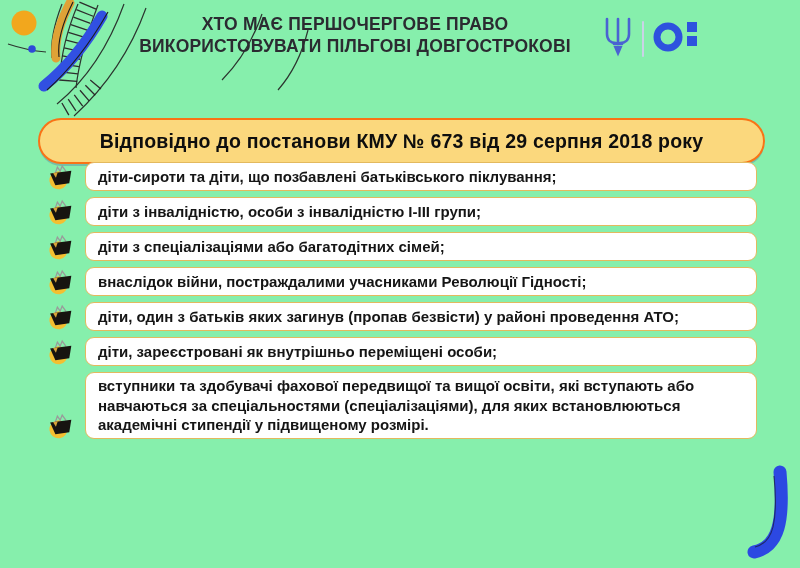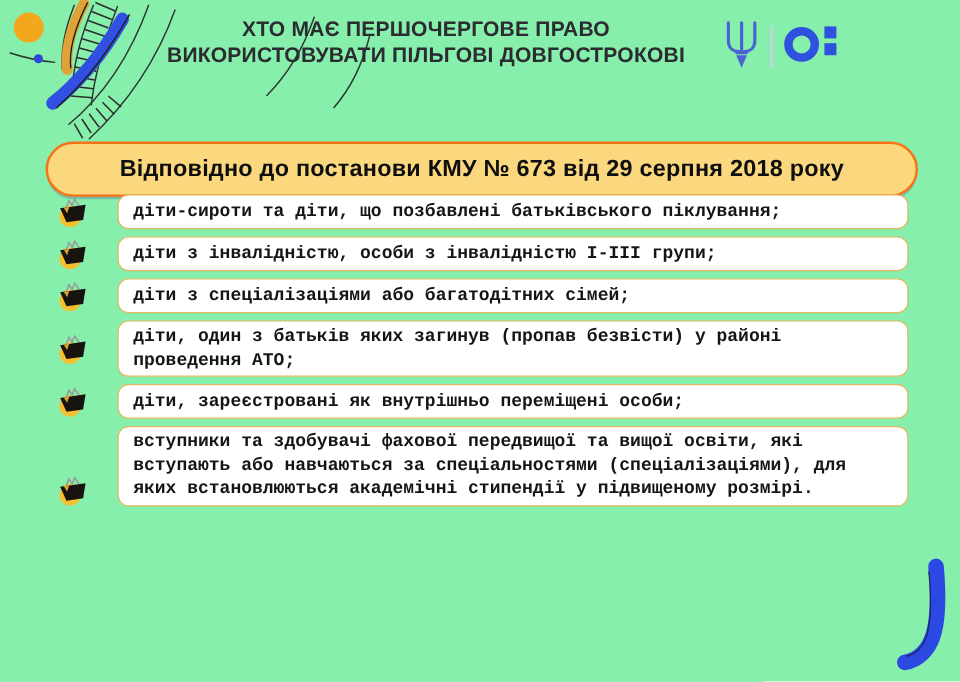--- a/index.html
+++ b/index.html
@@ -22,21 +22,21 @@
 
   
   .banner{position:absolute;left:38px;top:101px;width:727px;height:46px;box-sizing:border-box;
           background:#FBD87D;border:2px solid #f97316;border-radius:25px;
           display:flex;align-items:center;justify-content:center;
           font-size:19.5px;font-weight:bold;color:#0E0E0E;letter-spacing:.2px;
           box-shadow:0 3px 0 -1px rgba(90,100,160,.35);margin-top:17px;}
 
   
   .list{position:absolute;left:47px;top:162px;width:710px;display:flex;flex-direction:column;gap:6px;}
-  .row{display:flex;align-items:center;gap:24px;font-family:Liberation Mono, monospace;}
+  .row{display:flex;align-items:center;gap:11px;}
   .row.last{align-items:flex-end;}
   .clip{width:27px;height:26px;flex:0 0 27px;}
   .box{flex:1;min-height:29px;background:#fff;border:1.5px solid #E3B95E;border-radius:9px;
        display:flex;align-items:center;padding:3px 12px;box-sizing:border-box;
        font-size:15px;font-weight:bold;color:#151515;line-height:19.5px;}
 </style>
 </head>
 <body>
 
 <div class="page">
@@ -130,20 +130,34 @@
           <polygon points="3.2,8.2 24.6,8.2 20.8,20.4 6.8,20.4" fill="#171410"></polygon>
           <polygon points="6.2,8.2 10.8,8.2 8.4,13" fill="#D9A43A"></polygon>
         </g>
       </svg>
       <div class="box">
         <span>діти з спеціалізаціями або багатодітних сімей;</span>
       </div>
     </div>
 
 
+    <div class="row">
+      <svg class="clip" viewBox="0 0 26 26">
+        <g transform="rotate(-8 13 13)">
+          <circle cx="10.5" cy="16" r="9" fill="#F4BF31"></circle>
+          <path d="M8.5 8.2 L11.3 2.8 L13.8 7.6" stroke="#9a9a9a" stroke-width="1.3" fill="none"></path>
+          <path d="M13.2 7.6 L16.2 2.4 L19.2 8.2" stroke="#9a9a9a" stroke-width="1.3" fill="none"></path>
+          <polygon points="3.2,8.2 24.6,8.2 20.8,20.4 6.8,20.4" fill="#171410"></polygon>
+          <polygon points="6.2,8.2 10.8,8.2 8.4,13" fill="#D9A43A"></polygon>
+        </g>
+      </svg>
+      <div class="box">
+        <span>внаслідок війни, постраждалими учасниками Революції Гідності;</span>
+      </div>
+    </div>
 
     <div class="row">
       <svg class="clip" viewBox="0 0 26 26">
         <g transform="rotate(-8 13 13)">
           <circle cx="10.5" cy="16" r="9" fill="#F4BF31"></circle>
           <path d="M8.5 8.2 L11.3 2.8 L13.8 7.6" stroke="#9a9a9a" stroke-width="1.3" fill="none"></path>
           <path d="M13.2 7.6 L16.2 2.4 L19.2 8.2" stroke="#9a9a9a" stroke-width="1.3" fill="none"></path>
           <polygon points="3.2,8.2 24.6,8.2 20.8,20.4 6.8,20.4" fill="#171410"></polygon>
           <polygon points="6.2,8.2 10.8,8.2 8.4,13" fill="#D9A43A"></polygon>
         </g>

